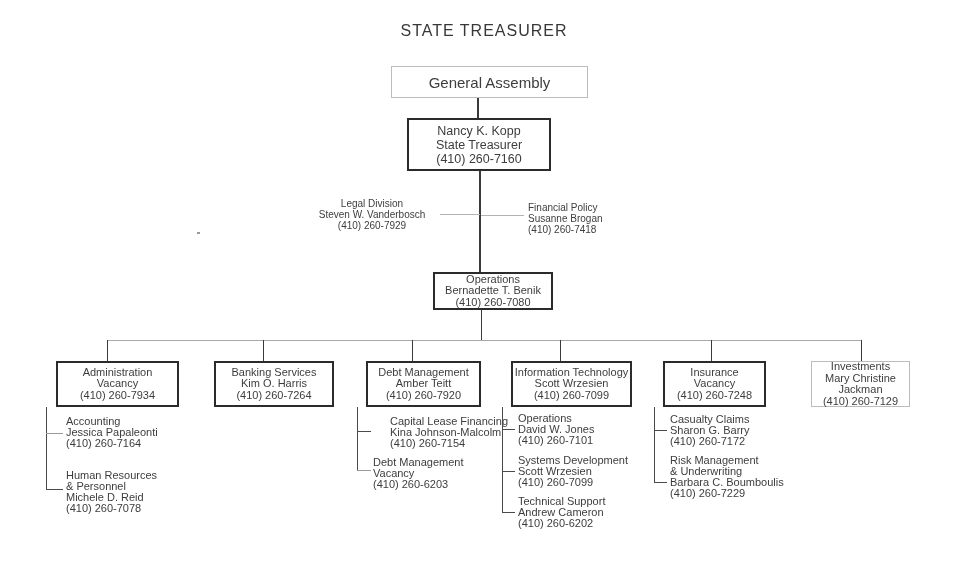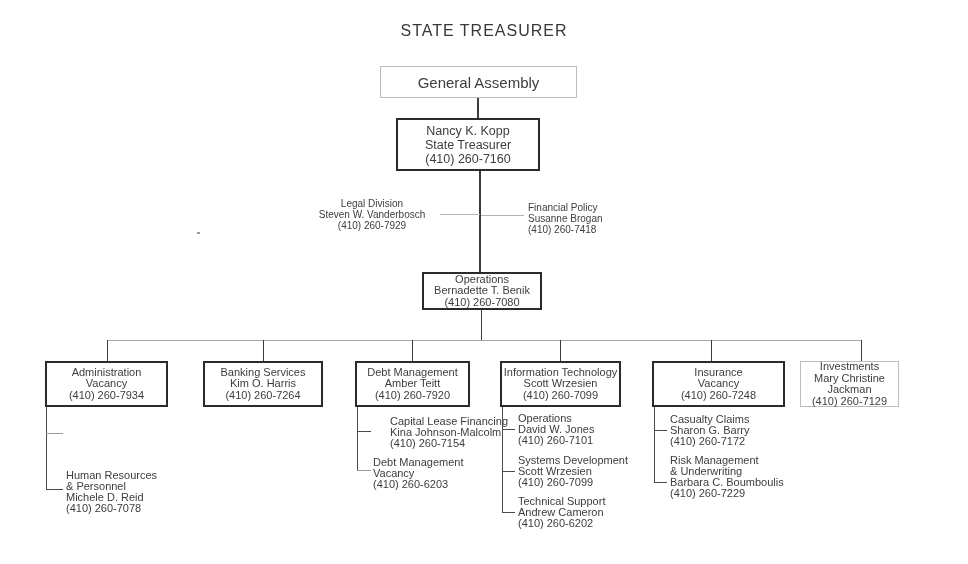--- a/index.html
+++ b/index.html
@@ -13,20 +13,21 @@
     overflow:hidden;
   }
   .title {
     position:absolute; left:0; top:22px; width:968px;
     text-align:center; font-size:16px; letter-spacing:1px; color:#383838;
   }
   .box {
     position:absolute; background:#fff;
     display:flex; flex-direction:column; align-items:center; justify-content:center;
     text-align:center;
+    margin-left:11px;
   }
   .box.dark  { border:2px solid #2b2b2b; }
   .box.light { border:1px solid #bcbcbc; }
   .vline, .hline { position:absolute; background:#3a3a3a; }
   .hline { height:1px; }
   .vline { width:1px; }
   .rail  { background:#a8a8a8; }
   .lite  { background:#b3b3b3; }
   .bracket { background:#4a4a4a; }
   .tick { position:absolute; height:1px; background:#4a4a4a; }
@@ -105,34 +106,39 @@
   <div class="box dark" style="left:355px;top:361px;width:115px;height:46px;font-size:11px;line-height:11.5px;">
     <div>Debt Management</div>
     <div>Amber Teitt</div>
     <div>(410) 260-7920</div>
   </div>
   <div class="box dark" style="left:500px;top:361px;width:121px;height:46px;font-size:11px;line-height:11.5px;">
     <div>Information Technology</div>
     <div>Scott Wrzesien</div>
     <div>(410) 260-7099</div>
   </div>
-  <div class="box dark" style="left:652px;top:361px;width:133px;height:46px;font-size:11px;line-height:11.5px;">
+  <div class="box dark" style="left:652px;top:361px;width:103px;height:46px;font-size:11px;line-height:11.5px;">
     <div>Insurance</div>
     <div>Vacancy</div>
     <div>(410) 260-7248</div>
   </div>
   <div class="box light" style="left:800px;top:361px;width:99px;height:46px;font-size:11px;line-height:11.5px;">
     <div>Investments</div>
     <div>Mary Christine Jackman</div>
     <div>(410) 260-7129</div>
   </div>
 
   <div class="vline bracket" style="left:46px;top:407px;height:82px;"></div>
   <div class="tick lite" style="left:46px;top:433px;width:17px;"></div>
   <div class="tick" style="left:46px;top:489px;width:17px;"></div>
+  <div class="tblock" style="left:66px;top:416px;">
+    <div>Accounting</div>
+    <div>Jessica Papaleonti</div>
+    <div>(410) 260-7164</div>
+  </div>
   <div class="tblock" style="left:66px;top:470px;">
     <div>Human Resources</div>
     <div>&amp; Personnel</div>
     <div>Michele D. Reid</div>
     <div>(410) 260-7078</div>
   </div>
 
   <div class="vline bracket" style="left:357px;top:407px;height:63px;"></div>
   <div class="tick" style="left:357px;top:431px;width:14px;"></div>
   <div class="tick lite" style="left:357px;top:470px;width:14px;"></div>

